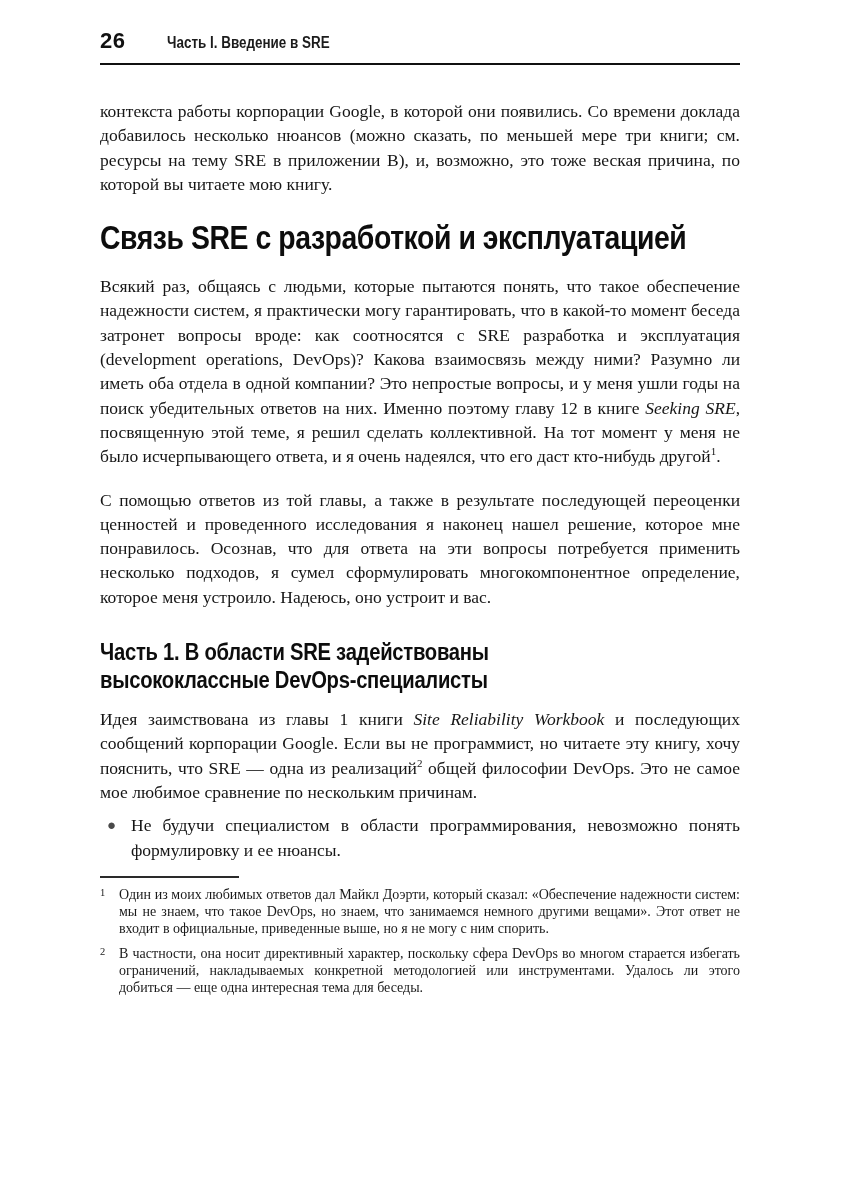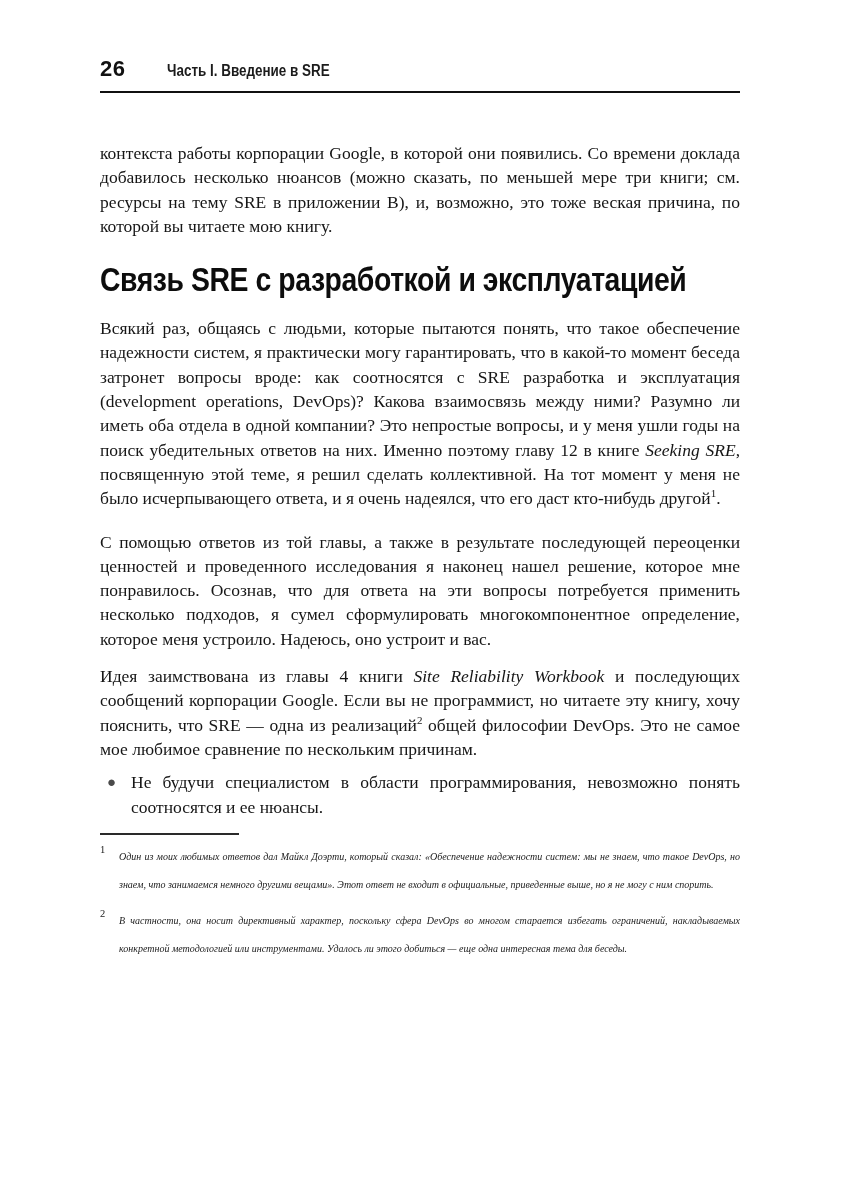--- a/index.html
+++ b/index.html
@@ -4,21 +4,21 @@
 <style>
   * { margin: 0; padding: 0; box-sizing: border-box; }
   html, body { background: #ffffff; }
   .page {
     position: relative;
     width: 839px;
     height: 1200px;
     background: #ffffff;
     color: #161616;
     font-family: "Liberation Serif", serif;
-    padding: 56px 99px 0 100px;
+    padding: 28px 99px 0 100px;
     overflow: hidden;
   }
   
   .runhead {
     display: flex;
     align-items: baseline;
     font-family: "Liberation Sans", sans-serif;
   }
   .page-num {
     font-size: 22px;
@@ -41,21 +41,21 @@
     border-top: 2px solid #101010;
     margin-top: 9px;
   }
   
   .body-para {
     font-size: 17.5px;
     line-height: 24.3px;
     text-align: justify;
     color: #161616;
   }
-  .p-intro   { margin-top: 48px; }
+  .p-intro   { margin-top: 34px; }
   .p-devops  { margin-top: 17px; }
   .p-answers { margin-top: 19px; }
   .p-three   { margin-top: 12px; text-align: left; }
   .p-idea    { margin-top: 13px; }
   sup { font-size: 11px; line-height: 0; vertical-align: super; }
   i { font-style: italic; }
   
   .h1-wrap { margin-top: 23px; }
   .h1-text {
     font-family: "Liberation Sans", sans-serif;
@@ -113,24 +113,23 @@
     color: #1a1a1a;
   }
   .fn-marker {
     flex: 0 0 19px;
     width: 19px;
     font-size: 10.5px;
     padding-top: 1px;
   }
   .fn-text {
     flex: 1;
-    font-size: 10px;
-    line-height: 28px;
+    font-size: 14px;
+    line-height: 17px;
     text-align: justify;
-    font-style: italic;
   }
 </style>
 </head>
 <body>
 
 <div class="page">
 
   <div class="runhead">
     <span class="page-num">26</span>
     <span class="runhead-title">Часть I. Введение в SRE</span>
@@ -141,26 +140,30 @@
 
   <div class="h1-wrap">
     <span class="h1-text">Связь SRE с разработкой и эксплуатацией</span>
   </div>
 
   <p class="body-para p-devops"><span>Всякий раз, общаясь с людьми, которые пытаются понять, что такое обеспечение надежности систем, я практически могу гарантировать, что в какой-то момент беседа затронет вопросы вроде: как соотносятся с SRE разработка и эксплуатация (development operations, DevOps)? Какова взаимосвязь между ними? Разумно ли иметь оба отдела в одной компании? Это непростые вопросы, и у меня ушли годы на поиск убедительных ответов на них. Именно поэтому главу 12 в книге </span><i>Seeking SRE</i><span>, посвященную этой теме, я решил сделать коллективной. На тот момент у меня не было исчерпывающего ответа, и я очень надеялся, что его даст кто-нибудь другой</span><sup>1</sup><span>.</span></p>
 
   <p class="body-para p-answers">С помощью ответов из той главы, а также в результате последующей переоценки ценностей и проведенного исследования я наконец нашел решение, которое мне понравилось. Осознав, что для ответа на эти вопросы потребуется применить несколько подходов, я сумел сформулировать многокомпонентное определение, которое меня устроило. Надеюсь, оно устроит и вас.</p>
 
 
+  <div class="h2-wrap">
+    <span class="h2-text">Часть 1. В области SRE задействованы
+высококлассные DevOps-специалисты</span>
+  </div>
 
-  <p class="body-para p-idea"><span>Идея заимствована из главы 4 книги </span><i>Site Reliability Workbook</i><span> и последующих сообщений корпорации Google. Если вы не программист, но читаете эту книгу, хочу пояснить, что SRE — одна из реализаций</span><sup>2</sup><span> общей философии DevOps. Это не самое мое любимое сравнение по нескольким причинам.</span></p>
+  <p class="body-para p-idea"><span>Идея заимствована из главы 1 книги </span><i>Site Reliability Workbook</i><span> и последующих сообщений корпорации Google. Если вы не программист, но читаете эту книгу, хочу пояснить, что SRE — одна из реализаций</span><sup>2</sup><span> общей философии DevOps. Это не самое мое любимое сравнение по нескольким причинам.</span></p>
 
   <div class="bullet-row">
     <span class="bullet-dot">●</span>
-    <span class="bullet-text">Не будучи специалистом в области программирования, невозможно понять соотносятся и ее нюансы.</span>
+    <span class="bullet-text">Не будучи специалистом в области программирования, невозможно понять формулировку и ее нюансы.</span>
   </div>
 
   <hr class="fn-rule">
 
   <div class="footnote">
     <span class="fn-marker">1</span>
     <span class="fn-text">Один из моих любимых ответов дал Майкл Доэрти, который сказал: «Обеспечение надежности систем: мы не знаем, что такое DevOps, но знаем, что занимаемся немного другими вещами». Этот ответ не входит в официальные, приведенные выше, но я не могу с ним спорить.</span>
   </div>
 
   <div class="footnote">

